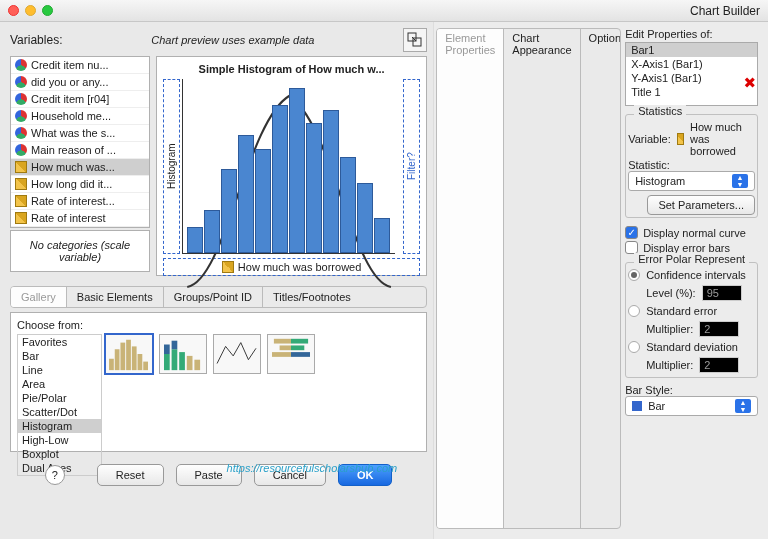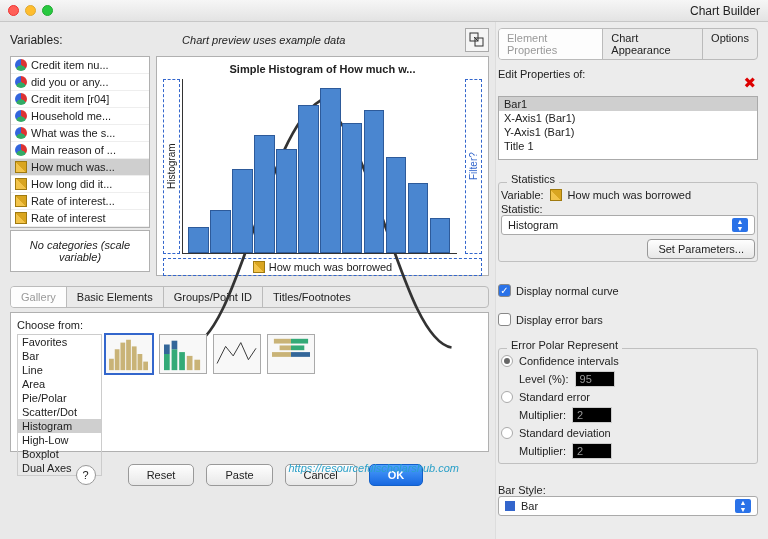--- a/index.html
+++ b/index.html
@@ -6,21 +6,21 @@
 body{background:#e9e9e9;width:768px;height:539px;overflow:hidden;position:relative}
 .titlebar{height:22px;background:linear-gradient(#f6f6f6,#e3e3e3);display:flex;align-items:center;padding:0 8px;border-bottom:1px solid #c7c7c7}
 .dots{display:flex;gap:6px;margin-right:8px}
 .dot{width:11px;height:11px;border-radius:50%}
 .red{background:#ff5f57;border:1px solid #e33}
 .yel{background:#ffbd2e;border:1px solid #da3}
 .grn{background:#28c940;border:1px solid #2a3}
 .title{flex:1;text-align:right;font-size:12px;font-weight:500}
 .main{display:flex;height:calc(100% - 22px)}
 .left{width:495px;padding:6px 6px 6px 10px;display:flex;flex-direction:column;gap:4px}
-.right{flex:1;padding:6px 10px 6px 2px;display:flex;flex-direction:column;gap:4px;border-left:1px solid #ddd;background:#ececec}
+.right{flex:1;padding:6px 10px 6px 2px;display:flex;gap:4px;border-left:1px solid #ddd;background:#ececec}
 .toprow{display:flex;align-items:center;gap:10px}
 .lbl{font-size:12px}
 .previewtxt{flex:1;text-align:center;font-style:italic;color:#222}
 .xfer{width:24px;height:24px;border:1px solid #aaa;background:#f5f5f5;display:flex;align-items:center;justify-content:center}
 .row2{display:flex;gap:6px;height:220px}
 .varlist{width:140px;border:1px solid #b0b0b0;background:#fff;overflow:hidden;display:flex;flex-direction:column}
 .vitem{display:flex;align-items:center;gap:4px;padding:2px 4px;border-bottom:1px solid #eee;white-space:nowrap;overflow:hidden}
 .vitem.sel{background:#cfcfcf}
 .nocat{border:1px solid #b0b0b0;background:#fff;padding:8px;text-align:center;font-style:italic;color:#555;margin-top:2px;height:42px;display:flex;align-items:center;justify-content:center;width:140px}
 .canvas{flex:1;border:1px solid #b0b0b0;background:#fff;position:relative;padding:6px}
@@ -46,21 +46,21 @@
 .thumb.sel{border:1px solid #36c;box-shadow:0 0 0 1px #36c}
 .wm{position:absolute;right:23px;bottom:2px;color:#2aa0c8;font-style:italic;font-size:11px}
 .btnrow{display:flex;gap:12px;justify-content:center;padding:8px;align-items:center}
 .btn{padding:4px 18px;border:1px solid #999;border-radius:5px;background:linear-gradient(#fefefe,#e8e8e8);cursor:pointer}
 .btn.pri{background:linear-gradient(#4da0ff,#1868e0);color:#fff;border-color:#1360c8;font-weight:bold}
 .help{width:20px;height:20px;border:1px solid #999;border-radius:50%;display:flex;align-items:center;justify-content:center;margin-right:20px;background:#fff}
 .seg{display:flex;border:1px solid #bbb;border-radius:4px;overflow:hidden;background:#eaeaea;margin-bottom:4px}
 .segb{padding:3px 8px;border-right:1px solid #bbb;cursor:pointer}
 .segb:last-child{border-right:none}
 .segb.act{background:#fdfdfd;color:#999}
-.panel{display:flex;flex-direction:column;gap:16px}
+.panel{display:flex;flex-direction:column;gap:2px}
 .listbox{border:1px solid #aaa;background:#fff;height:64px;overflow:hidden}
 .litem{padding:1px 5px}
 .litem.sel{background:#cfcfcf}
 .del{position:absolute;right:12px;top:52px;color:#d00;font-size:15px;cursor:pointer}
 .fieldset{border:1px solid #c0c0c0;border-radius:3px;padding:2px;margin-top:6px}
 .legend{font-size:11px;padding:0 4px;margin-left:6px;background:#ececec;position:relative;top:-12px;display:inline-block}
 .fsinner{margin-top:-10px}
 .frow{display:flex;align-items:center;gap:6px;padding:2px 0}
 .sel-box{border:1px solid #aaa;background:#fff;padding:2px 6px;border-radius:3px;display:flex;align-items:center;justify-content:space-between;width:190px}
 .updn{display:flex;flex-direction:column;width:16px;background:#2a72e8;border-radius:2px}

